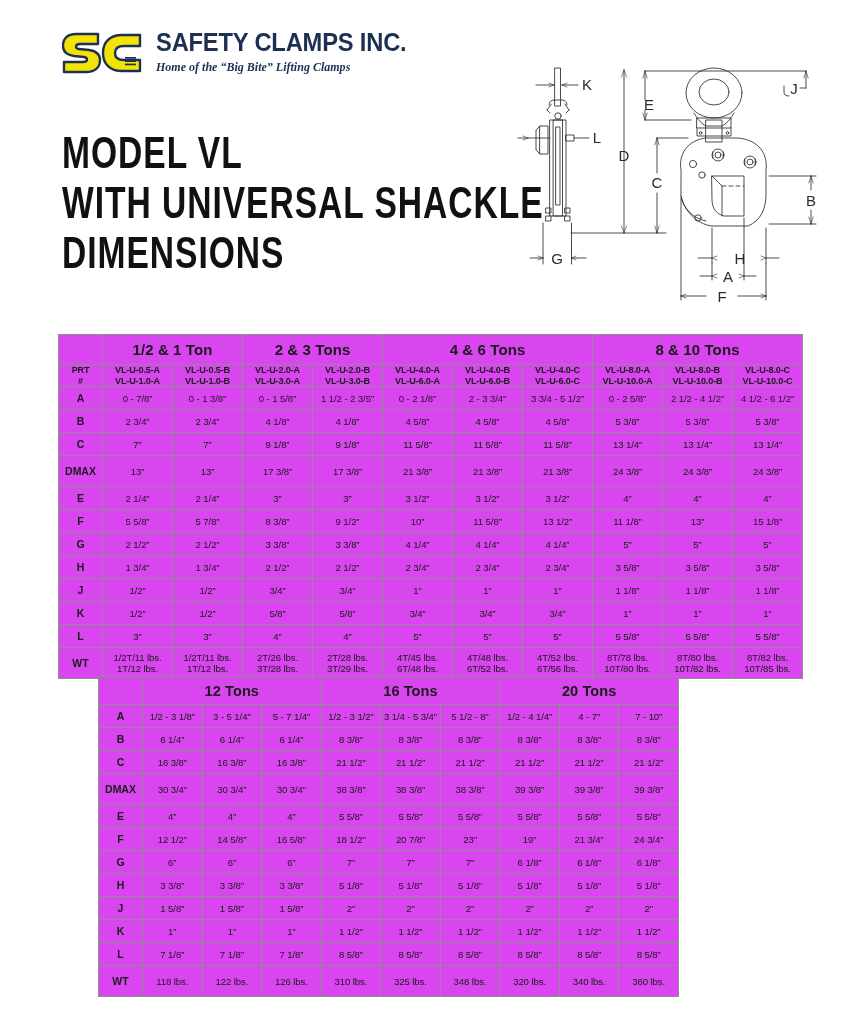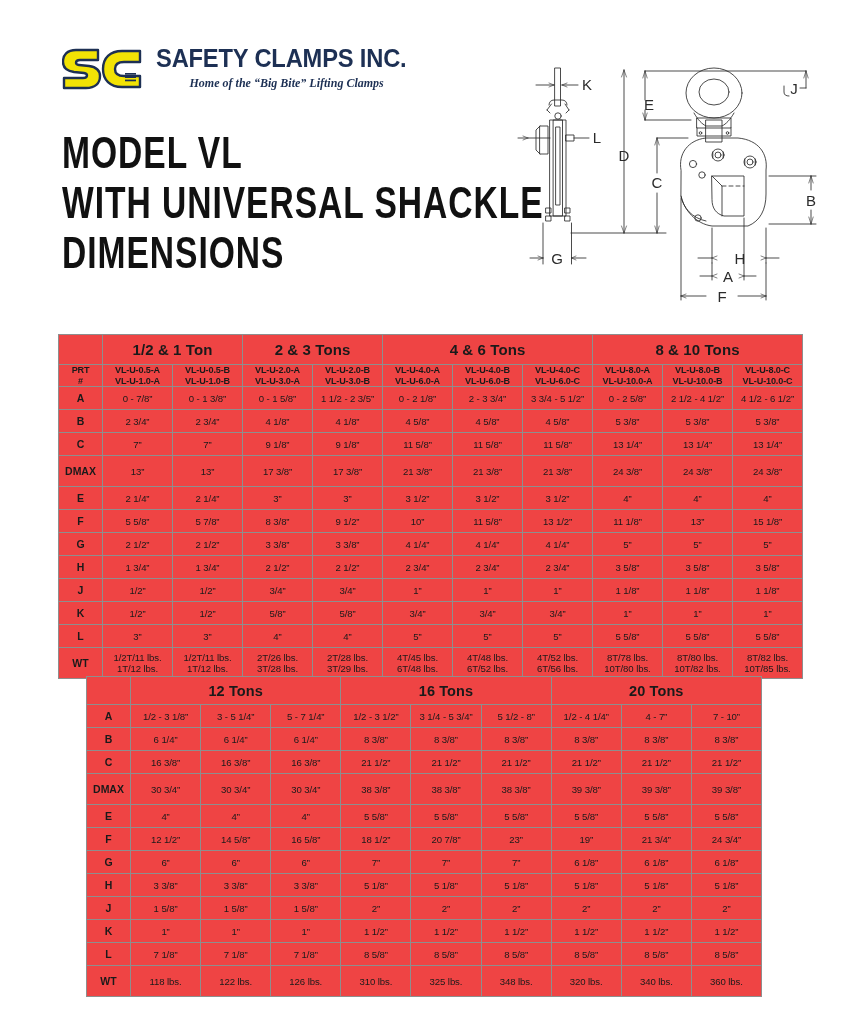--- a/index.html
+++ b/index.html
@@ -10,21 +10,21 @@
     background: #ffffff;
     font-family: "Liberation Sans", sans-serif;
     color: #1a1a1a;
     position: relative;
     overflow: hidden;
   }
 
   
   .header { position:absolute; left:0; top:0; width:853px; height:300px; }
 
-  .logo-block { position:absolute; left:62px; top:44px; display:flex; align-items:flex-start;text-align:center; }
+  .logo-block { position:absolute; left:62px; top:28px; display:flex; align-items:flex-start; }
   .logo-mark {
     width: 84px; height: 46px; position:relative; flex:none; margin-top:2px;
   }
   .logo-mark svg { display:block; }
   .logo-text { margin-left: 10px; padding-top:2px; }
   .brand-name {
     font-family:"Liberation Sans", sans-serif;
     font-weight:bold; font-size:25.5px; letter-spacing:-0.2px;
     color:#1d3054; line-height:1.0;
     transform: scaleX(0.93); transform-origin:left center;
@@ -49,27 +49,27 @@
     transform-origin: left top;
     white-space:nowrap;
   }
   .doc-title div { white-space:nowrap; }
 
   .drawing { position:absolute; left:516px; top:58px; width:330px; height:250px; }
 
   
   .tbl-wrap { position:absolute; }
   #table1-wrap { left:58px; top:334px; width:745px; }
-  #table2-wrap { left:86px; top:676px; width:676px;border-radius:6px; }
+  #table2-wrap { left:98px; top:676px; width:581px;border-radius:6px; }
 
   table.spec {
     border-collapse: collapse;
     width:100%;
     table-layout: fixed;
-    background:#ef4444;
+    background:#d946ef;
     padding-left:16px;
   }
   table.spec td, table.spec th {
     border: 1px solid #8e8e8e;
     text-align:center;
     vertical-align:middle;
     padding:0;
     font-family:"Liberation Sans", sans-serif;
     color:#1a1a1a;
   }

